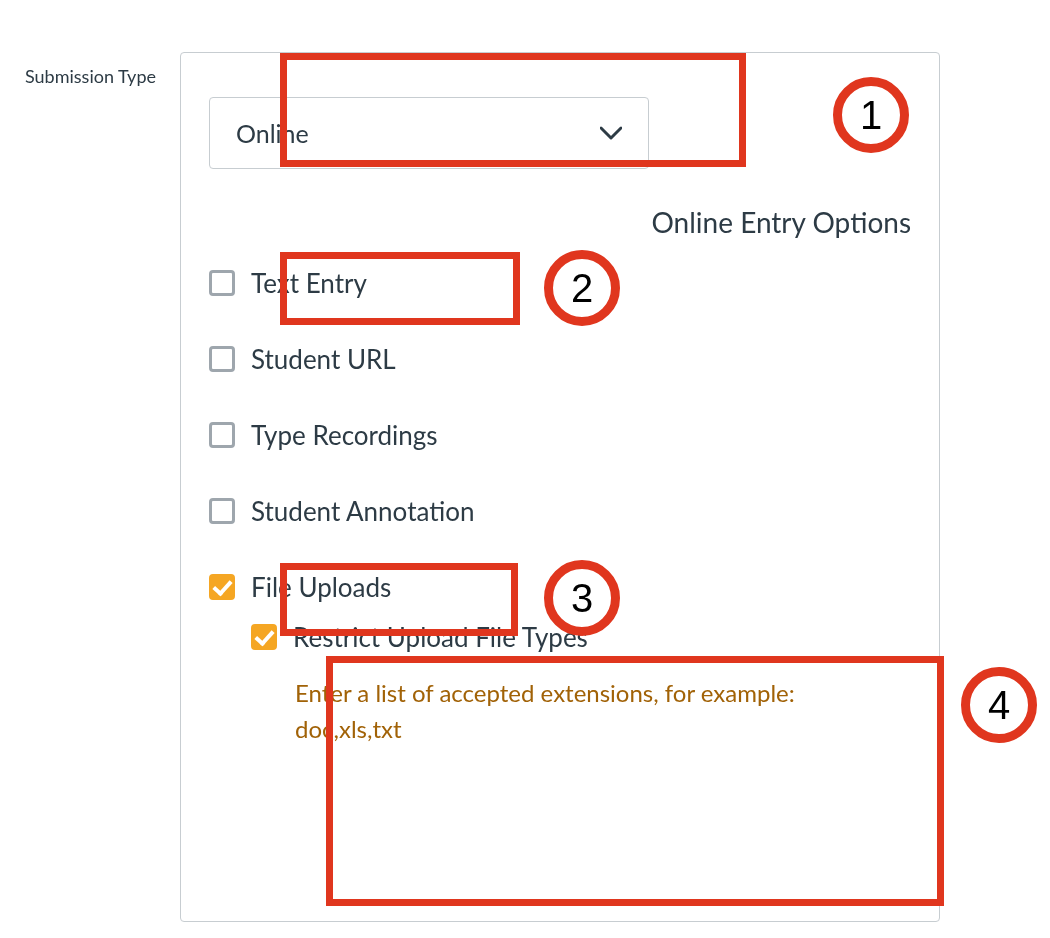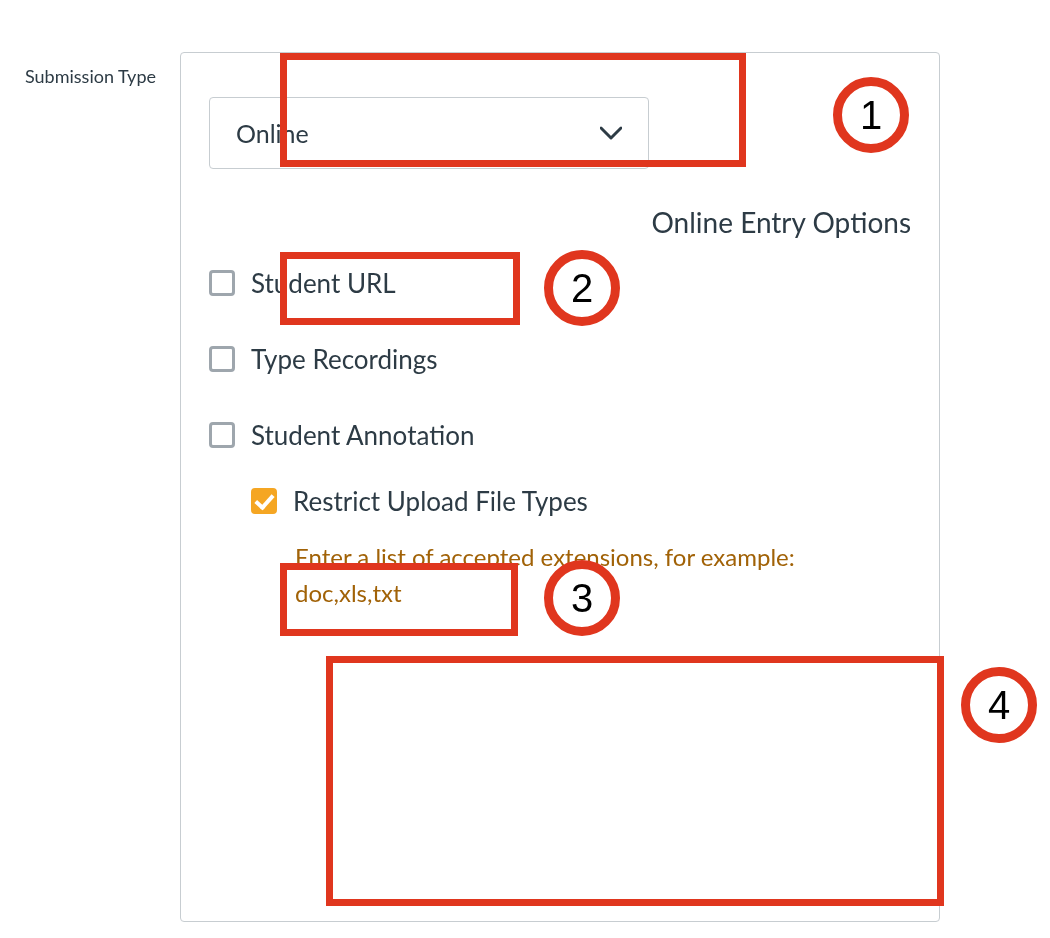--- a/index.html
+++ b/index.html
@@ -169,36 +169,44 @@
       <span>Online</span>
       <span class="chevron-down-icon">
         <svg width="22" height="14" viewBox="0 0 22 14">
             <path d="M1 2 L11 12 L21 2" stroke="#2d3b45" stroke-width="3" fill="none" stroke-linecap="round" stroke-linejoin="round"></path>
           </svg>
       </span>
     </div>
 
     <div class="section-heading">Online Entry Options</div>
 
+    <div class="check-row">
+      <span id="cb-text-entry" class="checkbox-box"></span>
+      <span>Text Entry</span>
+    </div>
 
     <div class="check-row">
       <span id="cb-website-url" class="checkbox-box"></span>
       <span>Student URL</span>
     </div>
 
     <div class="check-row">
       <span id="cb-media-recordings" class="checkbox-box"></span>
       <span>Type Recordings</span>
     </div>
 
     <div class="check-row">
       <span id="cb-student-annotation" class="checkbox-box"></span>
       <span>Student Annotation</span>
     </div>
 
+    <div class="check-row" style="margin-bottom:28px;">
+      <span id="cb-file-uploads" class="checkbox-box checked"></span>
+      <span>File Uploads</span>
+    </div>
 
     <div class="sub-block">
       <div class="sub-row">
         <span id="cb-restrict" class="checkbox-box checked"></span>
         <span>Restrict Upload File Types</span>
       </div>
       <div class="helper-text">Enter a list of accepted extensions, for example: doc,xls,txt</div>
     </div>
 
   </div>

